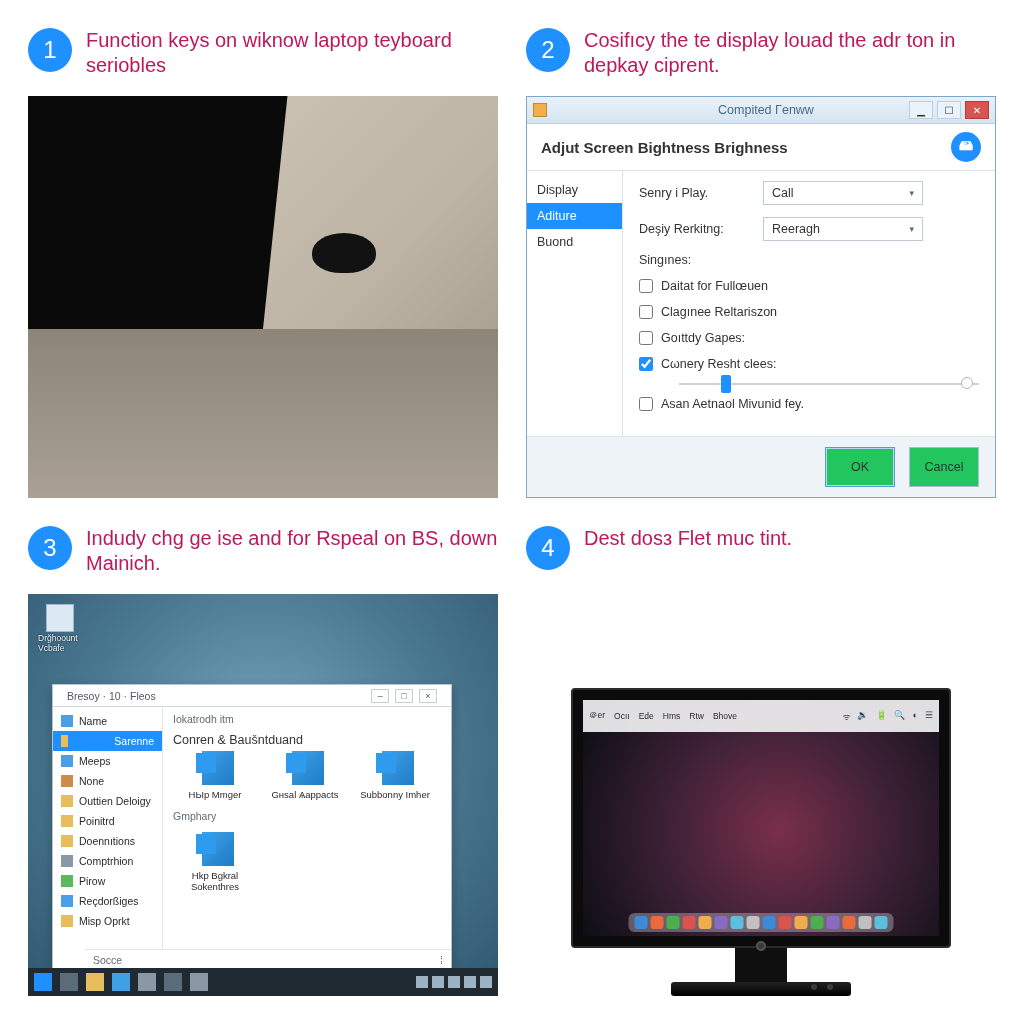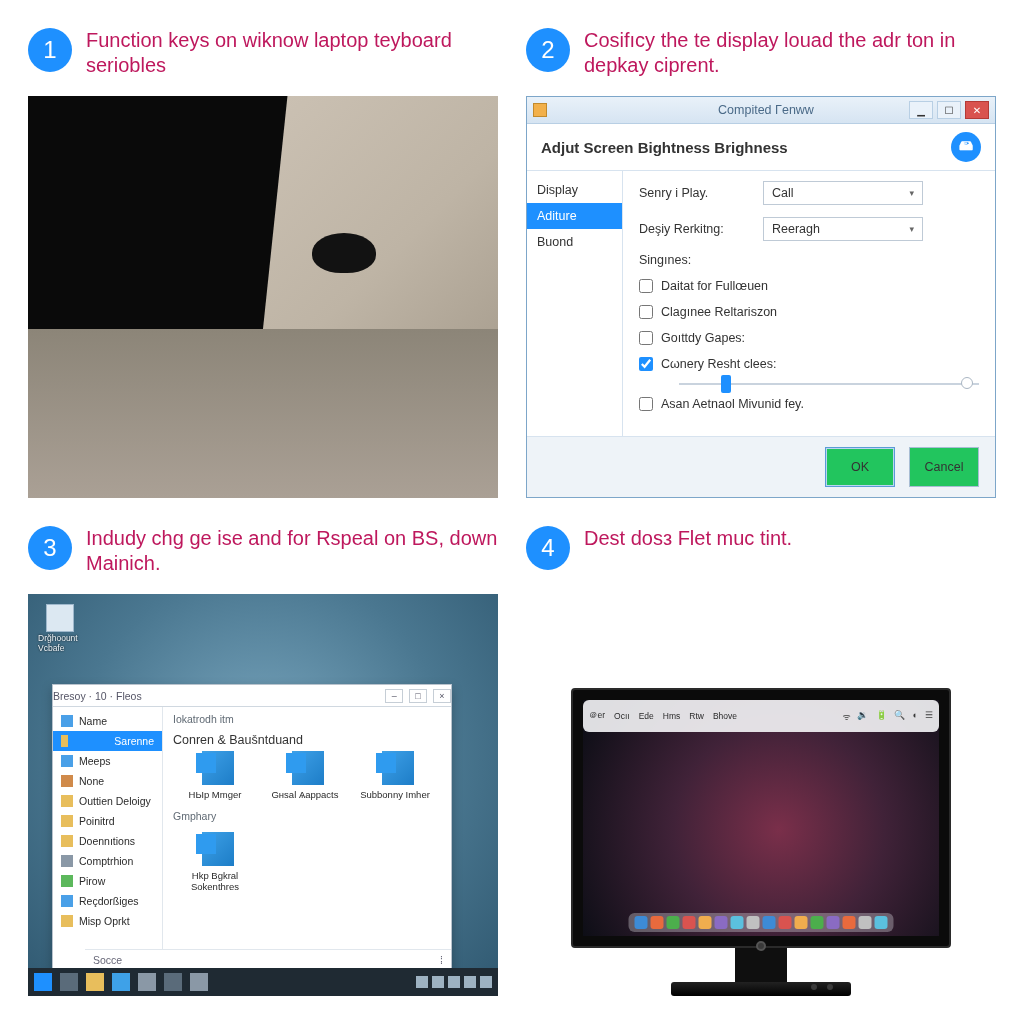--- a/index.html
+++ b/index.html
@@ -105,21 +105,21 @@
   .desk-icon {
     position:absolute; width:44px; display:flex; flex-direction:column; align-items:center;
     color:#eef6fb; text-shadow:0 0 2px #000; font-size:8.5px; line-height:1.15;
   }
   .desk-icon .ic { width:28px; height:28px; background:#dce8f2; border:1px solid #9fb8cc; margin-bottom:2px; }
   .explorer {
     position:absolute; left:24px; top:90px; width:400px; height:286px;
     background:#fff; border:1px solid #b9c3cd; box-shadow:0 4px 10px rgba(0,0,0,.25);
     display:flex; flex-direction:column;
   }
-  .ex-title { height:22px; display:flex; align-items:center; justify-content:space-between; padding:0 0; border-bottom:1px solid #d0d8e0; color:#556; }
+  .ex-title { height:22px; display:flex; align-items:center; justify-content:space-between; padding:0 14px; border-bottom:1px solid #d0d8e0; color:#556; }
   .ex-title .ex-actions span { width:18px; height:14px; border:1px solid #c6ced6; margin-left:3px; display:inline-flex; align-items:center; justify-content:center; font-size:9px; }
   .ex-body { flex:1; display:flex; }
   .ex-side { width:110px; border-right:1px solid #e1e7ed; padding:4px 0; }
   .ex-side div { display:flex; align-items:center; gap:6px; padding:4px 8px; }
   .ex-side .ic2 { width:12px; height:12px; display:inline-block; }
   .ex-side .sel2 { background:#1e90ff; color:#fff;gap:46px; }
   .ic-folder { background:#e8be5c; }
   .ic-doc { background:#4aa0e8; }
   .ic-gear { background:#8a98a6; }
   .ic-star { background:#5cb85c; }
@@ -162,21 +162,21 @@
     padding:10px; border-radius:4px; position:relative;
   }
   .mon-screen {
     width:100%; height:100%;
     background: radial-gradient(circle at 55% 55%, #7a2f4a 0%, #402238 45%, #0d0e16 95%);
     position:relative; overflow:hidden;
   }
   .mac-menu {
     position:absolute; top:0; left:0; right:0; height:16px;
     background:rgba(245,245,247,.9); color:#2a2a2a;
-    display:flex; align-items:center; font-size:8.5px; padding:16px 6px; gap:9px;border-radius:6px;
+    display:flex; align-items:center; font-size:8.5px; padding:16px 6px; gap:9px;
   }
   .mac-menu .right { margin-left:auto; display:flex; gap:7px; color:#3a3a3a; }
   .mac-menu .status { font-size:9px; }
   .dock {
     position:absolute; bottom:4px; left:50%; transform:translateX(-50%);
     display:flex; gap:3px; padding:3px 6px;
     background:rgba(220,220,225,.35); border-radius:6px;
   }
   .dock span { width:13px; height:13px; border-radius:3px; }
   .dk1{background:#3d8bd6}.dk2{background:#e86a3d}.dk3{background:#4cae4c}.dk4{background:#d9534f}

